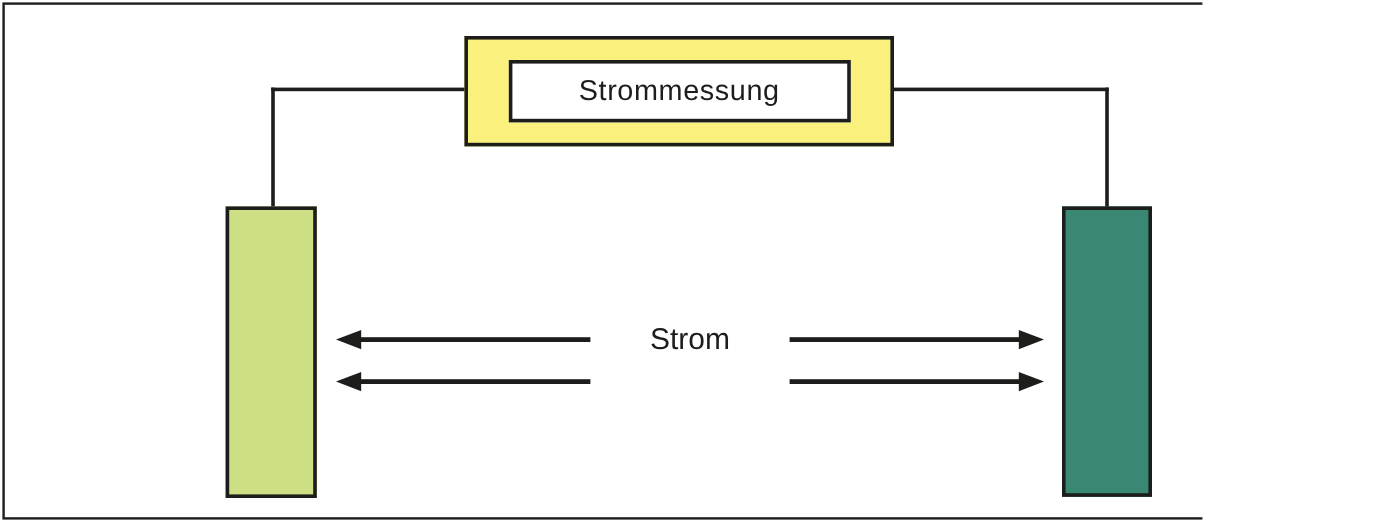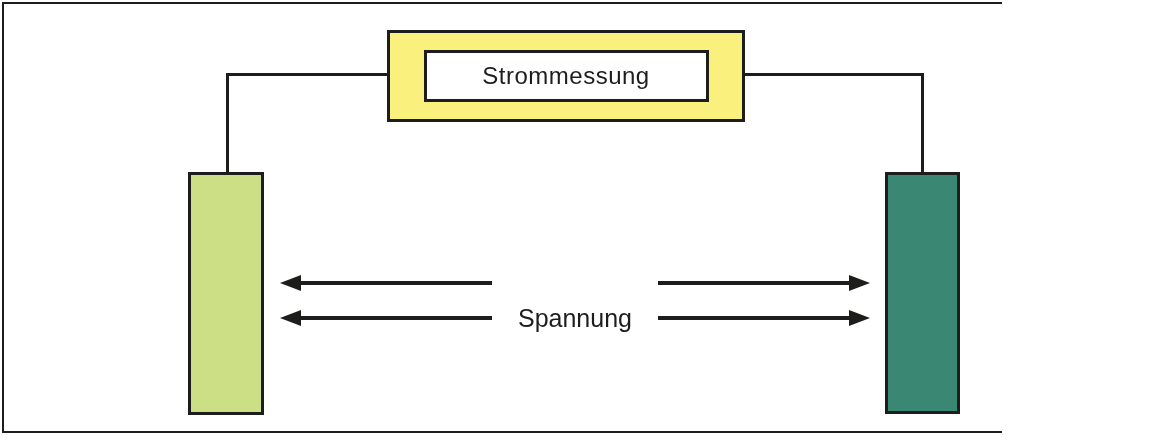--- a/index.html
+++ b/index.html
@@ -132,19 +132,19 @@
   <div class="meter">
     <div class="meter-inner">
       <span class="meter-label">Strommessung</span>
     </div>
   </div>
 
   <div class="electrode electrode-left"></div>
   <div class="electrode electrode-right"></div>
 
   <div class="arrow-line arrow-left seg row1"></div>
+  <div class="flow-label row1">Strom</div>
   <div class="arrow-line arrow-right seg row1"></div>
 
   <div class="arrow-line arrow-left seg row2"></div>
-  <div class="flow-label row2">Spannung</div>
   <div class="arrow-line arrow-right seg row2"></div>
 
 </div>
 
 </body></html>

